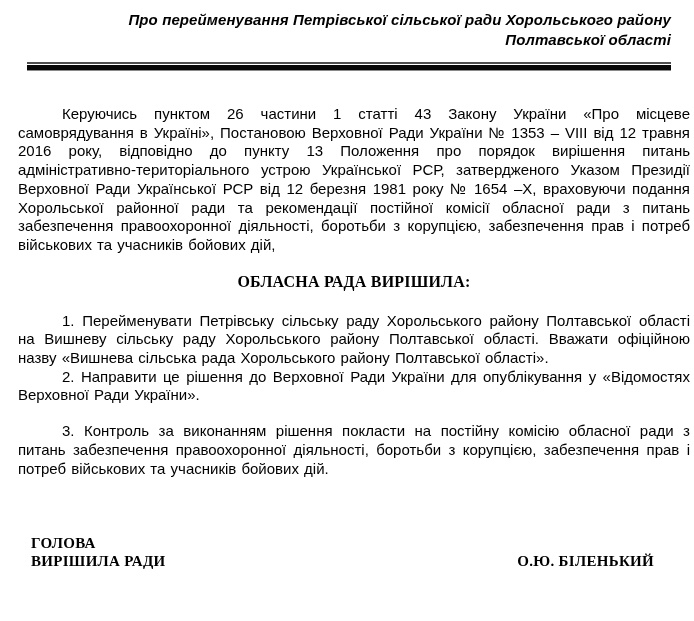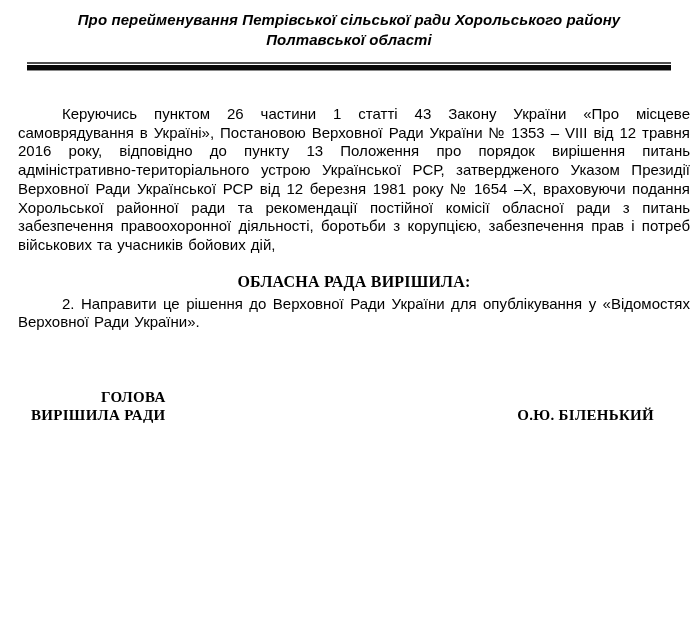--- a/index.html
+++ b/index.html
@@ -14,21 +14,21 @@
     background: #ffffff;
     color: #000000;
     font-family: "Liberation Sans", sans-serif;
     overflow: hidden;
   }
   .doc-title {
     position: absolute;
     top: 10px;
     left: 27px;
     width: 644px;
-    text-align: center;
+    text-align: right;
     font-weight: bold;
     font-style: italic;
     font-size: 15px;
     line-height: 20px;
     letter-spacing: 0.1px;
   }
   .divider {
     position: absolute;
     top: 62px;
     left: 27px;
@@ -67,21 +67,21 @@
     display: flex;
     justify-content: space-between;
     align-items: flex-end;
     margin-top: 57px;
     padding-left: 13px;
     padding-right: 36px;
     font-family: "Liberation Serif", serif;
     font-weight: bold;
   }
   .signature-position {
-    text-align: right;
+    text-align: left;
     font-size: 15px;
     line-height: 17.5px;
     letter-spacing: 0.3px;
   }
   .signature-name {
     font-size: 15px;
     line-height: 17.5px;
     letter-spacing: 0.3px;
     white-space: nowrap;
   }
@@ -98,23 +98,25 @@
     <div class="line-gap"></div>
     <div class="line-thick"></div>
   </div>
 
   <div class="content">
 
     <p class="para preamble">Керуючись пунктом 26 частини 1 статті 43 Закону України «Про місцеве самоврядування в Україні», Постановою Верховної Ради України № 1353 – VIII від 12 травня 2016 року, відповідно до пункту 13 Положення про порядок вирішення питань адміністративно-територіального устрою Української РСР, затвердженого Указом Президії Верховної Ради Української РСР від 12 березня 1981 року № 1654 –Х, враховуючи подання Хорольської районної ради та рекомендації постійної комісії обласної ради з питань забезпечення правоохоронної діяльності, боротьби з корупцією, забезпечення прав і потреб військових та учасників бойових дій,</p>
 
     <div class="resolution-heading">ОБЛАСНА РАДА ВИРІШИЛА:</div>
 
+    <p class="para item-1">1. Перейменувати Петрівську сільську раду Хорольського району Полтавської області на Вишневу сільську раду Хорольського району Полтавської області. Вважати офіційною назву «Вишнева сільська рада Хорольського району Полтавської області».</p>
 
     <p class="para item-2">2. Направити це рішення до Верховної Ради України для опублікування у «Відомостях Верховної Ради України».</p>
 
+    <p class="para item-3">3. Контроль за виконанням рішення покласти на постійну комісію обласної ради з питань забезпечення правоохоронної діяльності, боротьби з корупцією, забезпечення прав і потреб військових та учасників бойових дій.</p>
 
     <div class="signature">
       <div class="signature-position">
         <div>ГОЛОВА</div>
         <div>ВИРІШИЛА РАДИ</div>
       </div>
       <div class="signature-name">О.Ю. БІЛЕНЬКИЙ</div>
     </div>
 
   </div>

